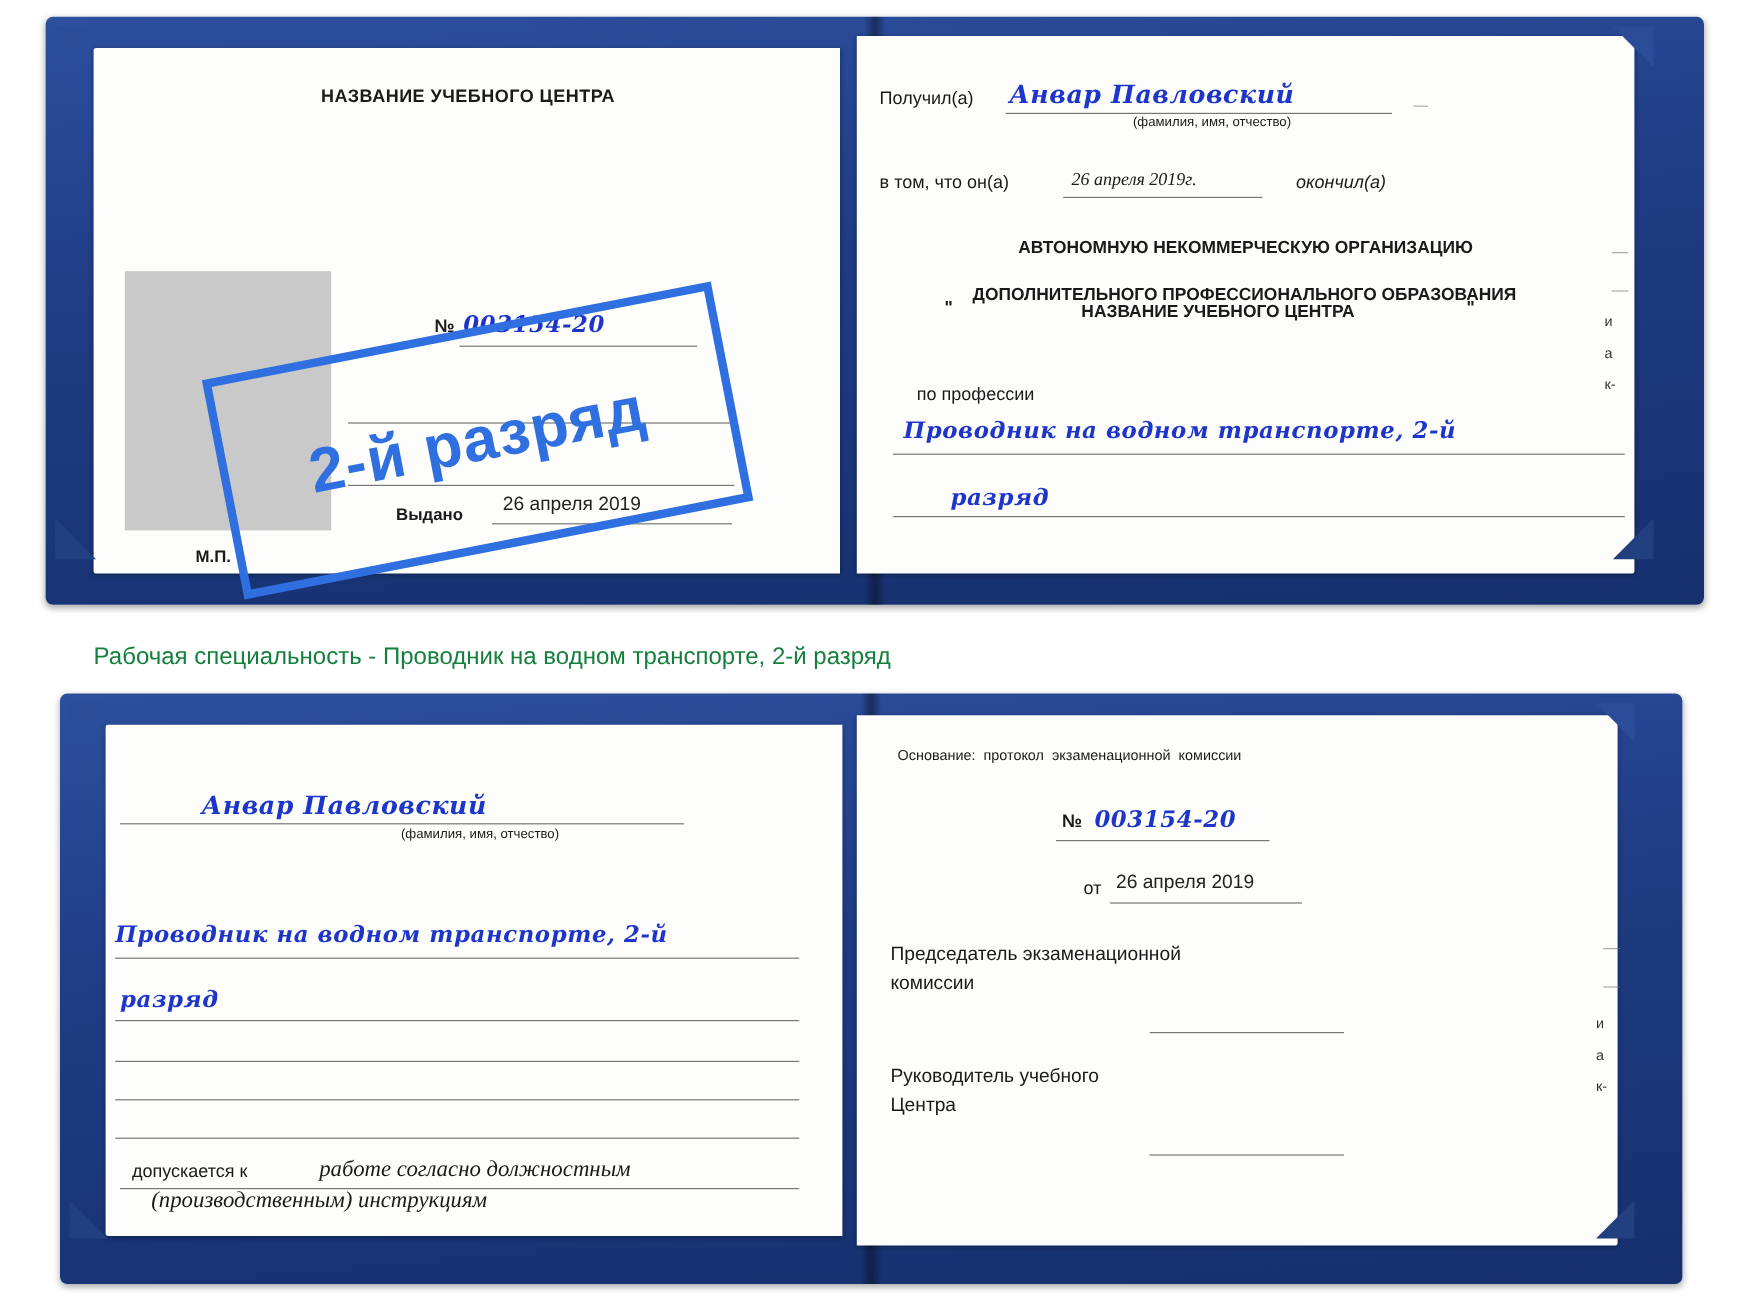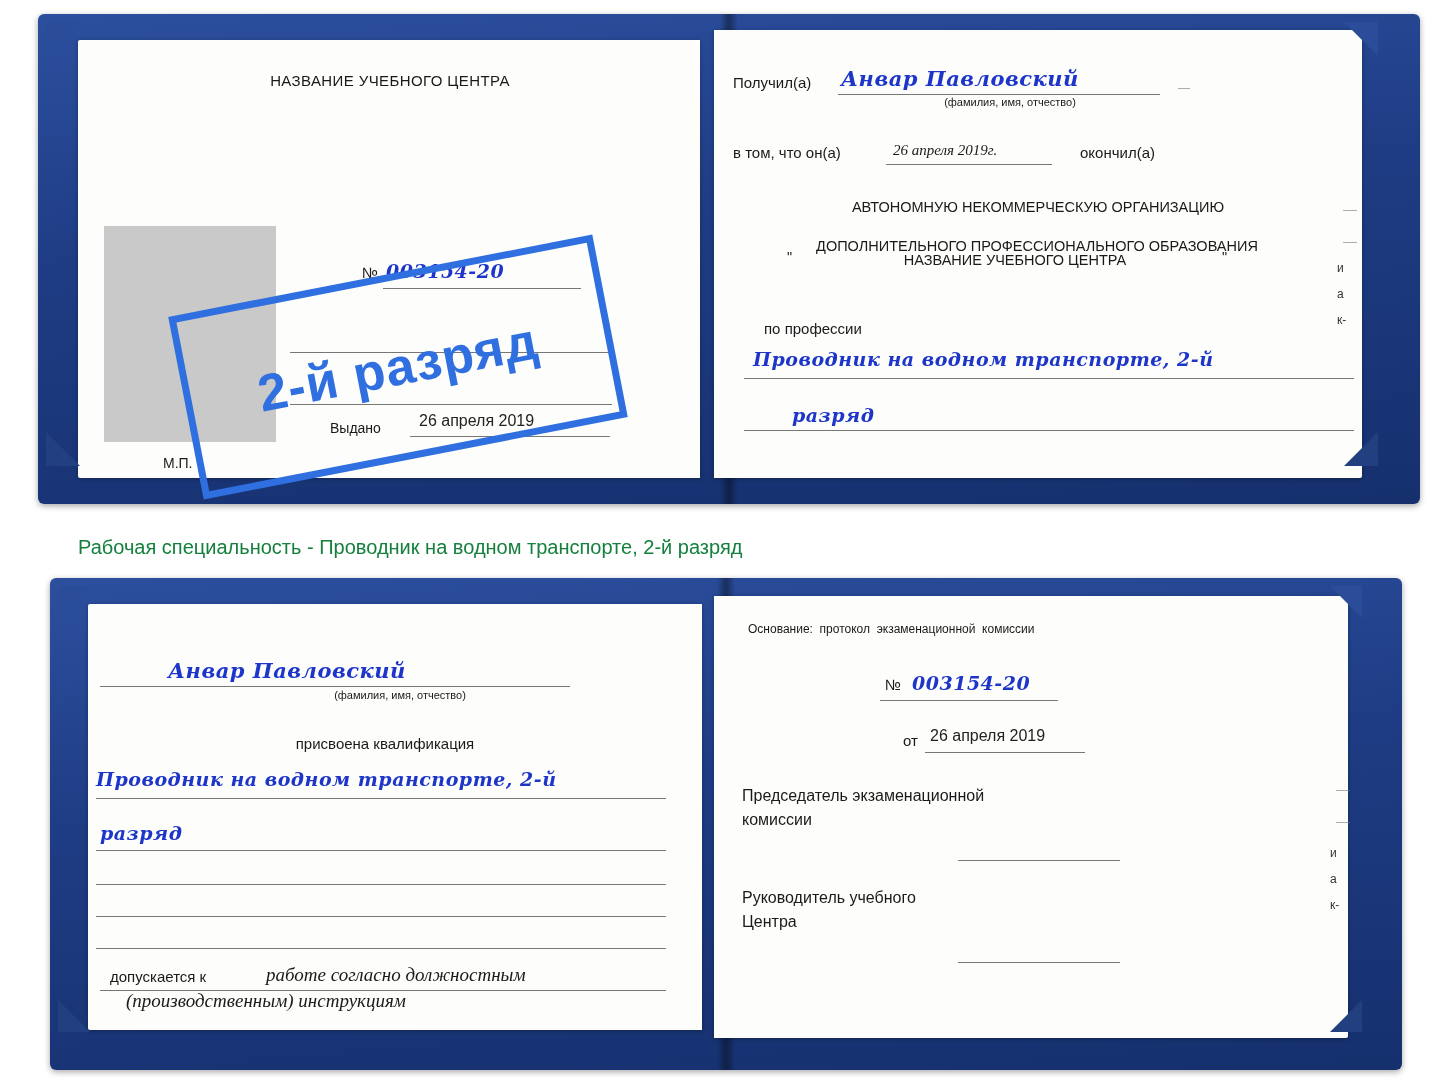--- a/index.html
+++ b/index.html
@@ -50,21 +50,21 @@
     border-style: solid;
   }
 
   
   .t {
     position: absolute;
     color: #1a1a1a;
     white-space: pre;
     line-height: 1.25;
   }
-  .bold   { font-weight: normal; }
+  .bold   { font-weight: bold; }
   .center { text-align: center; }
   .small  { font-size: 11px; }
   .ink {
     color: #1d36c9;
     font-family: "DejaVu Serif", serif;
     font-style: italic;
     font-weight: bold;
     letter-spacing: 0.5px;
   }
   .ink-lg { font-size: 19px; }
@@ -160,21 +160,21 @@
   </div>
 
   <div class="t" style="left:733px; top:74px; font-size:15px;">Получил(а)</div>
   <div class="t ink" style="left:841px; top:66px; font-size:21px;">Анвар Павловский</div>
   <div class="rule" style="left:838px; top:94px; width:322px;"></div>
   <div class="t small center" style="left:900px; top:96px; width:220px;">(фамилия, имя, отчество)</div>
 
   <div class="t" style="left:733px; top:144px; font-size:15px;">в том, что он(а)</div>
   <div class="t italic-ser" style="left:893px; top:141px; font-size:15px;">26 апреля 2019г.</div>
   <div class="rule" style="left:886px; top:164px; width:166px;"></div>
-  <div class="t" style="left:1080px; top:144px; font-size:15px;">окончил(а)</div>
+  <div class="t" style="left:1080px; top:144px; font-size:15px;font-style:italic;">окончил(а)</div>
 
   <div class="t bold center" style="left:733px; top:198px; width:610px; font-size:14.5px;">АВТОНОМНУЮ НЕКОММЕРЧЕСКУЮ ОРГАНИЗАЦИЮ</div>
   <div class="t bold center" style="left:723px; top:221px; width:628px; font-size:14.5px;margin-top:16px;">ДОПОЛНИТЕЛЬНОГО ПРОФЕССИОНАЛЬНОГО ОБРАЗОВАНИЯ</div>
   <div class="t bold" style="left:787px; top:248px; font-size:14.5px;">"</div>
   <div class="t bold center" style="left:790px; top:251px; width:450px; font-size:14.5px;">НАЗВАНИЕ УЧЕБНОГО ЦЕНТРА</div>
   <div class="t bold" style="left:1222px; top:248px; font-size:14.5px;">"</div>
 
   <div class="t" style="left:748px; top:320px; font-size:15px;margin-left:16px;">по профессии</div>
 
   <div class="t ink" style="left:753px; top:348px; font-size:19px;">Проводник на водном транспорте, 2-й</div>
@@ -200,21 +200,20 @@
   <div class="corner" style="left:58px; top:586px; border-width:32px 32px 0 0; border-color:#2b4d99 transparent transparent transparent;"></div>
   <div class="corner" style="left:58px; top:1000px; border-width:0 32px 32px 0; border-color:transparent transparent #22407f transparent;"></div>
   <div class="corner" style="left:1330px; top:586px; border-width:32px 0 0 32px; border-color:#2b4d99 transparent transparent transparent;"></div>
   <div class="corner" style="left:1330px; top:1000px; border-width:0 0 32px 32px; border-color:transparent transparent #22407f transparent;"></div>
 
 
   <div class="t ink" style="left:168px; top:658px; font-size:21px;">Анвар Павловский</div>
   <div class="rule" style="left:100px; top:686px; width:470px;"></div>
   <div class="t small center" style="left:280px; top:689px; width:240px;">(фамилия, имя, отчество)</div>
 
-  <div class="t center" style="left:100px; top:735px; width:570px; font-size:15px;">присвоена квалификация</div>
 
   <div class="t ink" style="left:96px; top:768px; font-size:19px;">Проводник на водном транспорте, 2-й</div>
   <div class="rule" style="left:96px; top:798px; width:570px;"></div>
 
   <div class="t ink" style="left:100px; top:822px; font-size:19px;">разряд</div>
   <div class="rule" style="left:96px; top:850px; width:570px;"></div>
 
   <div class="rule" style="left:96px; top:884px; width:570px;"></div>
   <div class="rule" style="left:96px; top:916px; width:570px;"></div>
   <div class="rule" style="left:96px; top:948px; width:570px;"></div>

